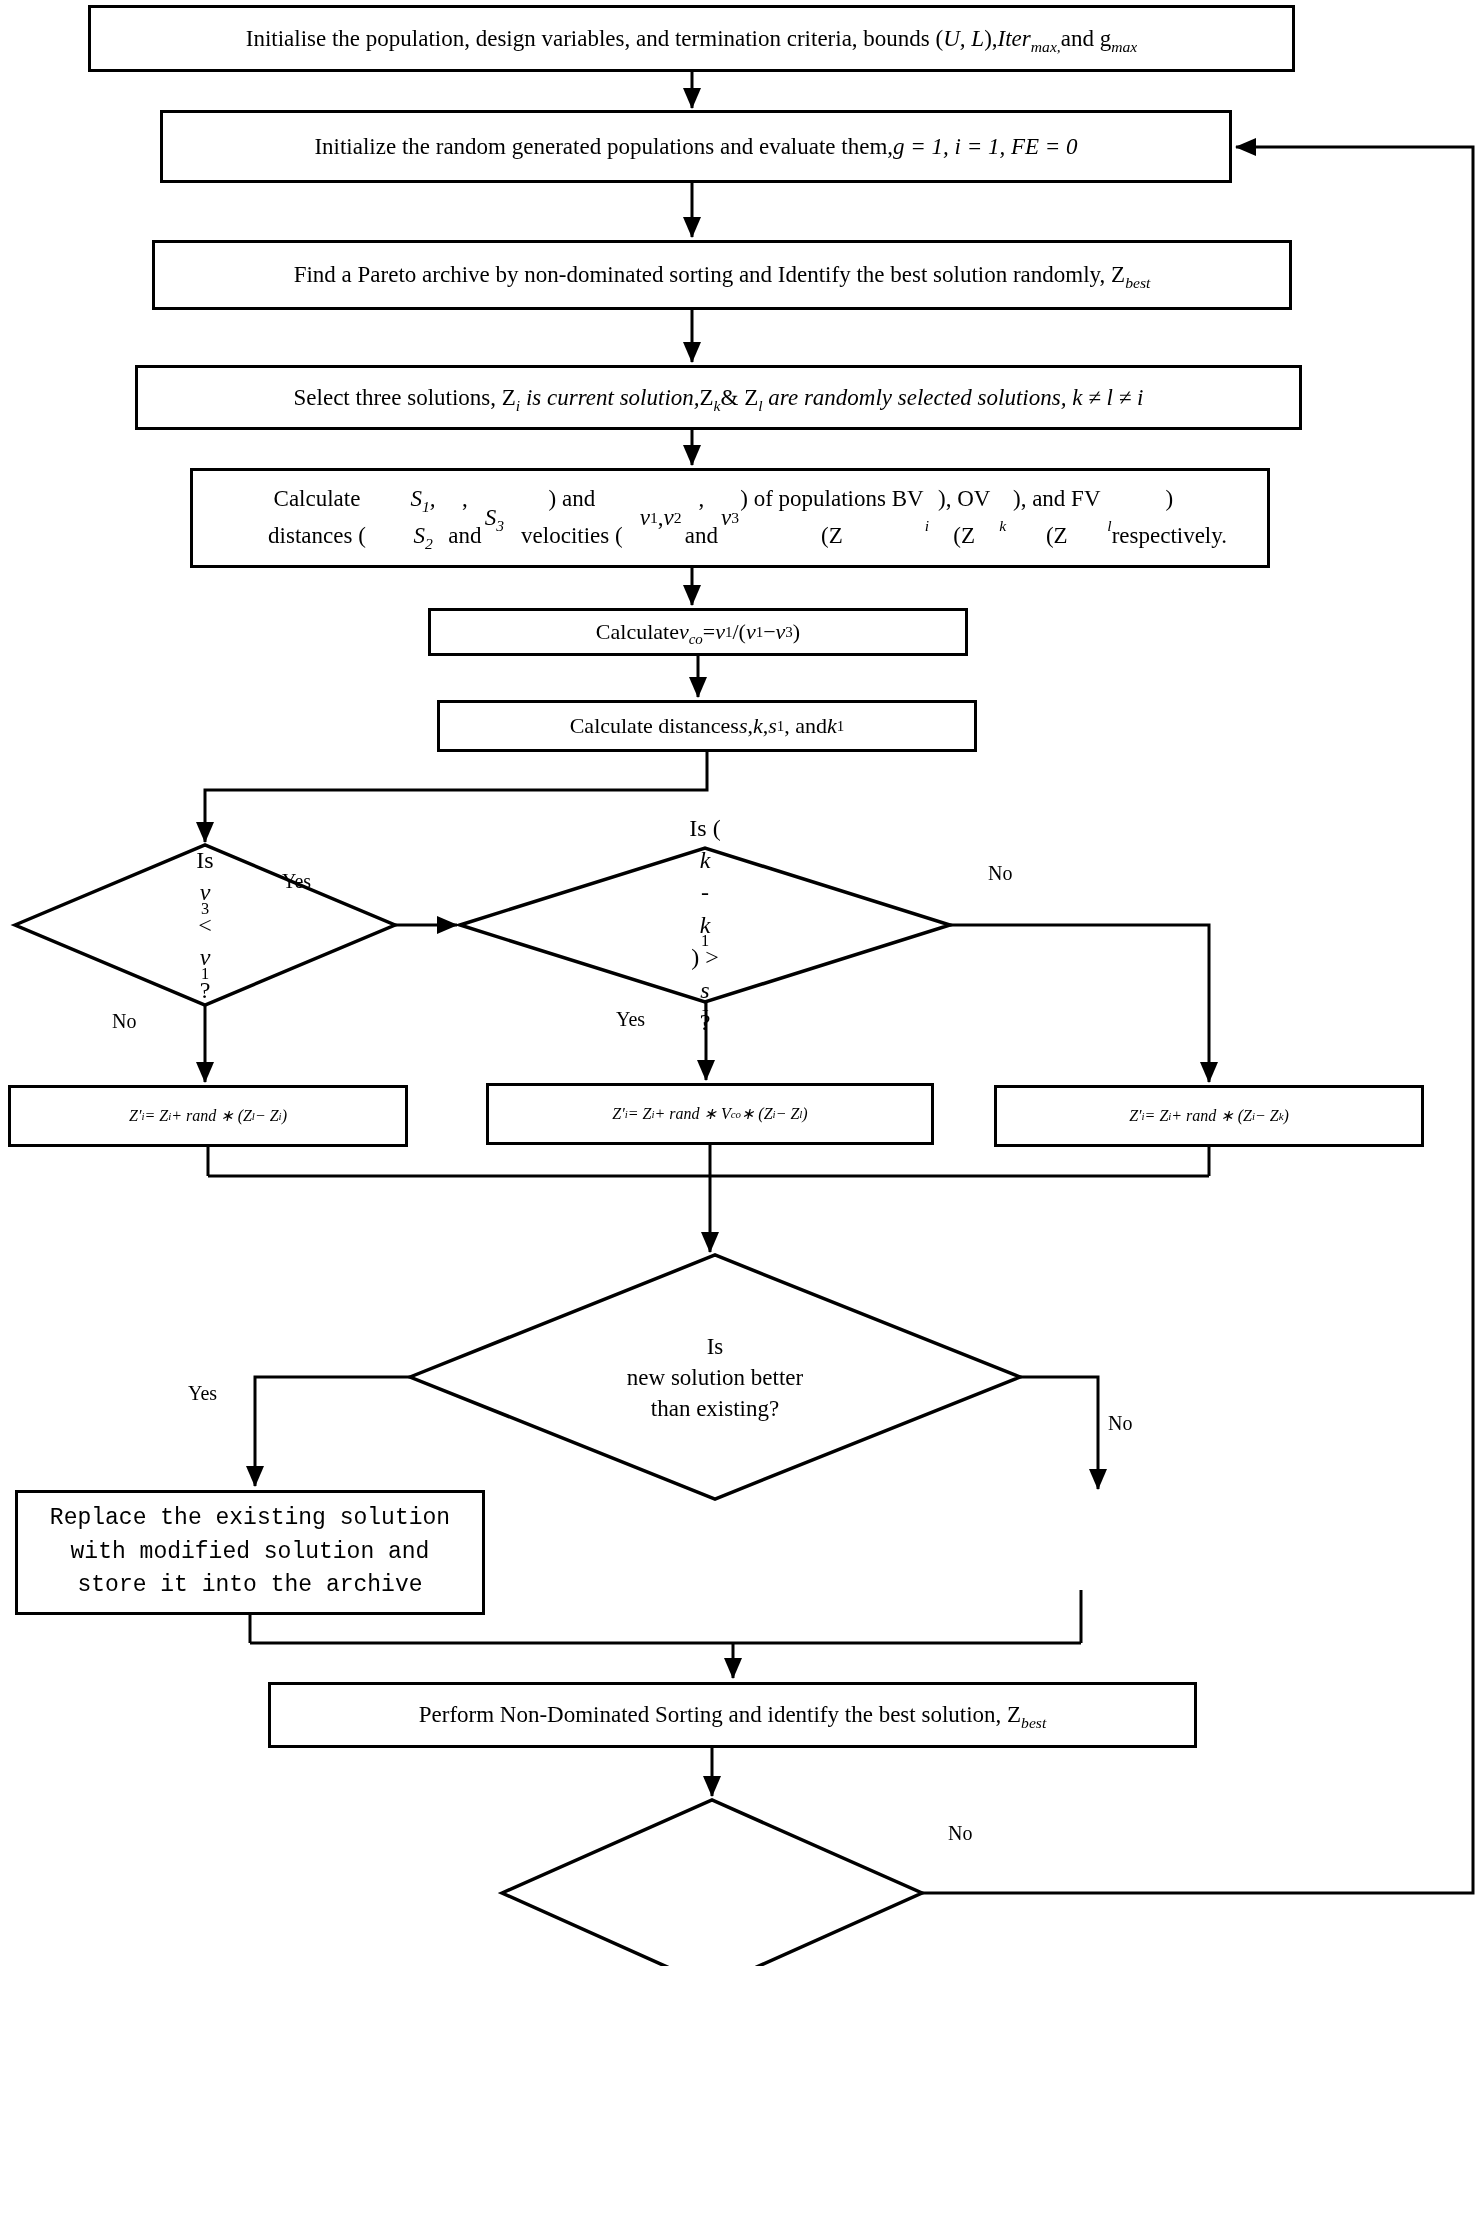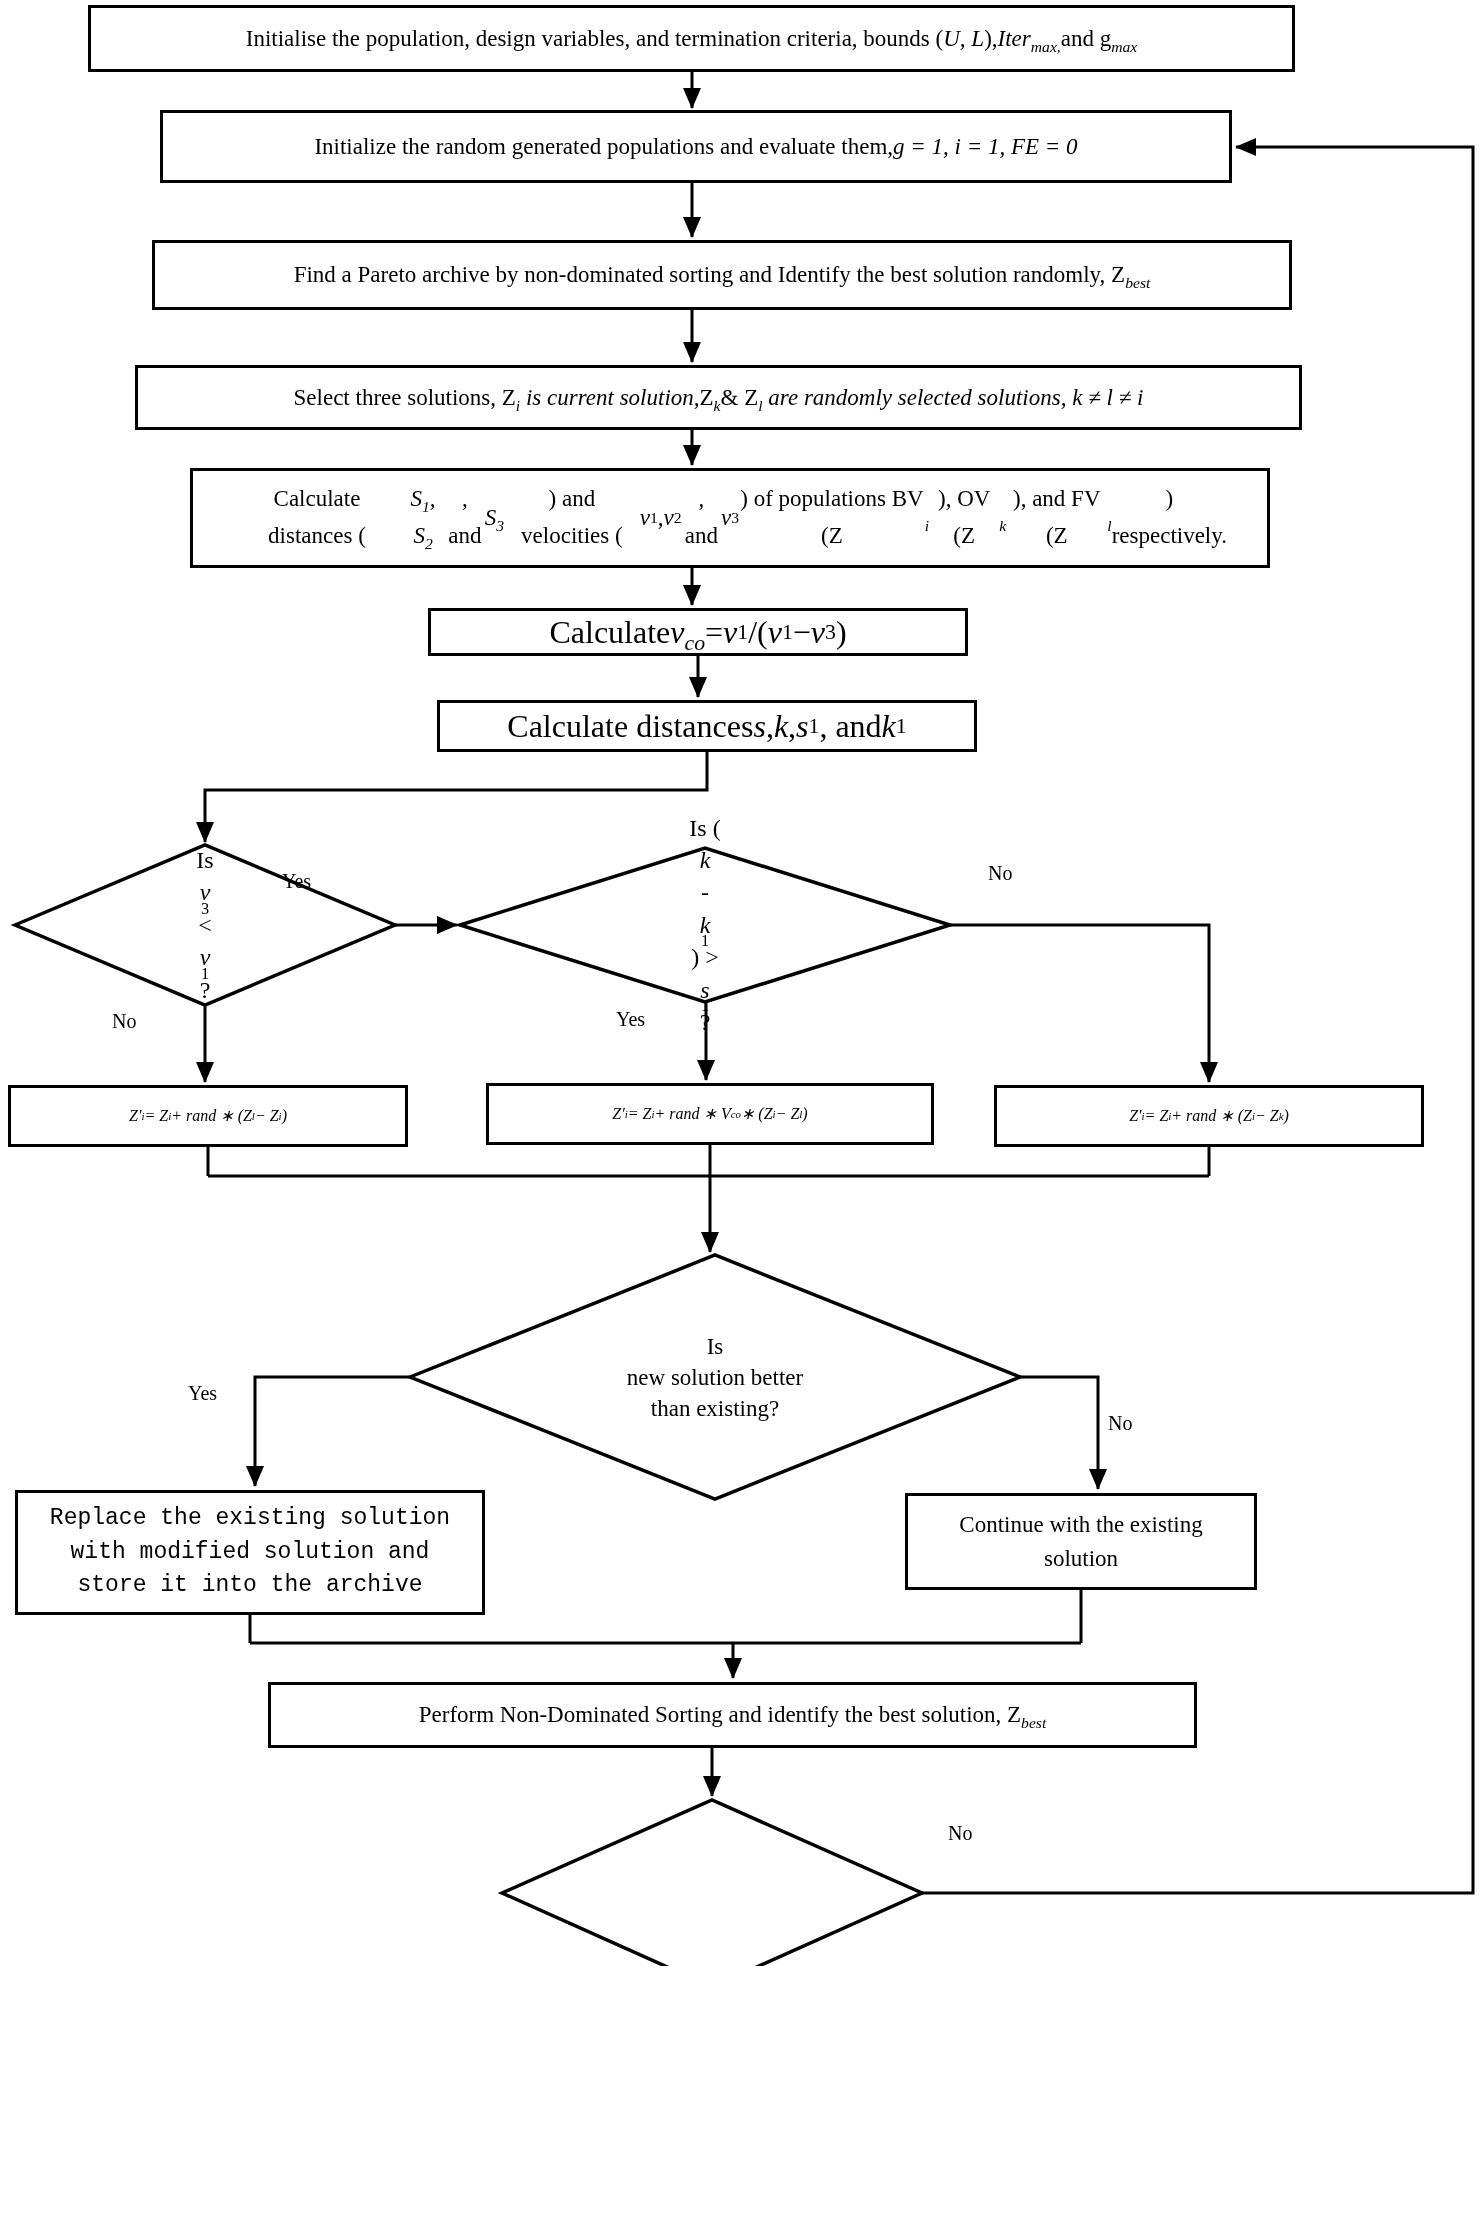--- a/index.html
+++ b/index.html
@@ -15,21 +15,21 @@
     text-align:center; line-height:1.45; padding:2px 14px;
   }
   .dtext {
     position:absolute; display:flex; align-items:center; justify-content:center;
     text-align:center; line-height:1.35;flex-direction:column;
   }
   .elabel { position:absolute; font-size:20px; }
   .fs23 { font-size:23px; }
   .fs24 { font-size:24px; }
   .formula { font-size:16px; font-style:italic; }
-  .fs25 { font-size:32px;align-items:center; }
+  .fs25 { font-size:22px;align-items:center; }
   sub { font-size:68%; line-height:0; }
   i sub, sub i { font-style:italic; }
 </style>
 </head>
 <body>
 
 <div id="canvas">
 
   <svg id="wires" viewBox="0 0 1480 2219" xmlns="http://www.w3.org/2000/svg">
     <defs>
@@ -99,21 +99,20 @@
   <div class="node fs25" style="left:437px; top:700px; width:540px; height:52px;">Calculate distances <i>s</i>, <i>k</i>, <i>s</i><sub>1</sub>, and <i>k</i><sub>1</sub></div>
 
   <div class="node formula" style="left:8px; top:1085px; width:400px; height:62px;">Z′<sub>i</sub> = Z<sub>i</sub> + rand ∗ (Z<sub>l</sub> − Z<sub>i</sub>)</div>
 
   <div class="node formula" style="left:486px; top:1083px; width:448px; height:62px;">Z′<sub>i</sub> = Z<sub>i</sub> + rand ∗ V<sub>co</sub> ∗ (Z<sub>i</sub> − Z<sub>l</sub>)</div>
 
   <div class="node formula" style="left:994px; top:1085px; width:430px; height:62px;">Z′<sub>i</sub> = Z<sub>i</sub> + rand ∗ (Z<sub>i</sub> − Z<sub>k</sub>)</div>
 
   <div class="node fs23" style="left:15px; top:1490px; width:470px; height:125px; padding:8px 30px;font-family:Liberation Mono, monospace;">Replace the existing solution with modified solution and store it into the archive</div>
 
-  <div class="node fs23" style="left:905px; top:1493px; width:352px; height:97px; padding:2px 40px;">Continue with the existing solution</div>
 
   <div class="node fs23" style="left:268px; top:1682px; width:929px; height:66px;">Perform Non-Dominated Sorting and identify the best solution, Z<i><sub>best</sub></i></div>
 
   <div class="node fs24" style="left:593px; top:2053px; width:267px; height:55px;">External Archive</div>
 
 
   <div class="dtext fs24" style="left:75px; top:897px; width:260px; height:56px;">Is <i>v</i><sub>3</sub> &lt; <i>v</i><sub>1</sub>?</div>
 
   <div class="dtext fs24" style="left:545px; top:897px; width:320px; height:56px;">Is (<i>k</i> -<i>k</i><sub>1</sub>) &gt;  <i>s</i><sub>1</sub>?</div>
 

